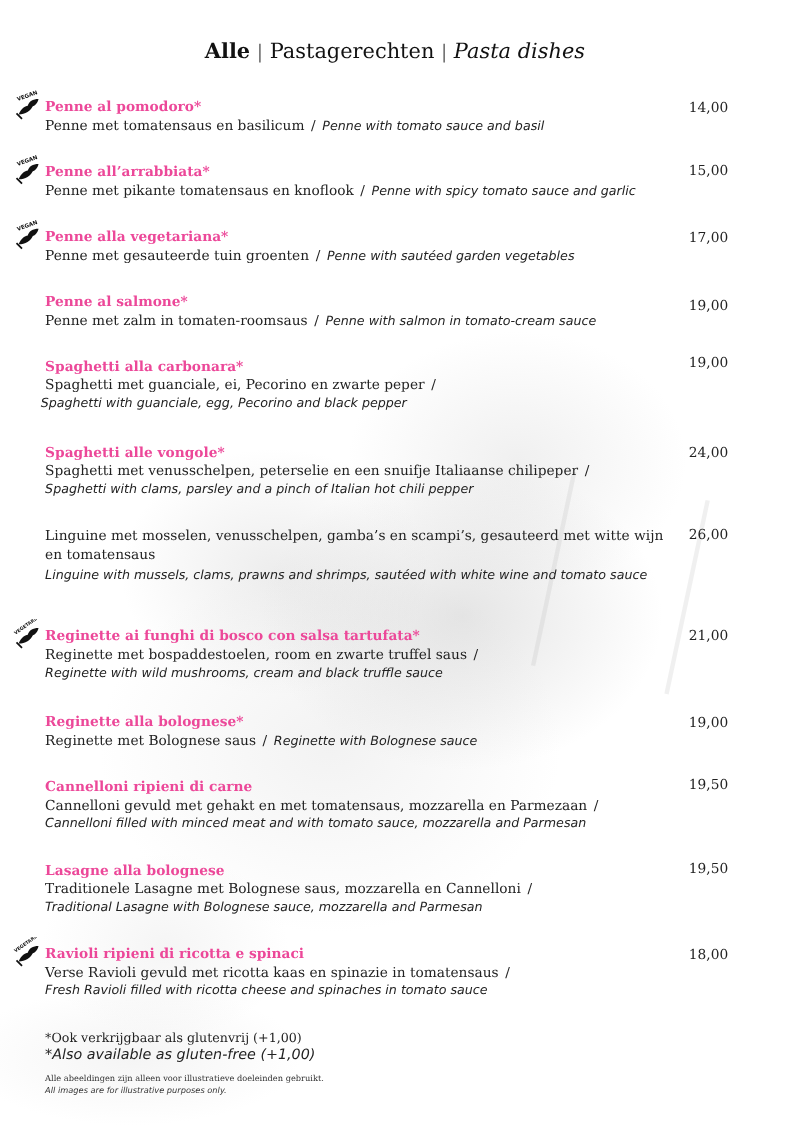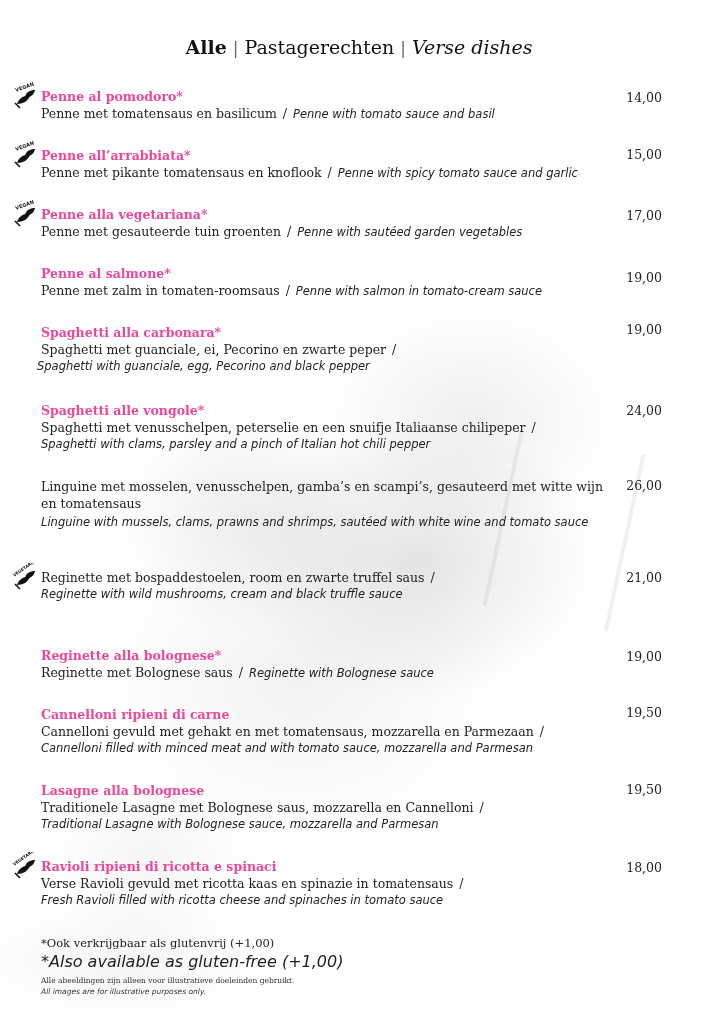--- a/index.html
+++ b/index.html
@@ -50,35 +50,35 @@
   .price {
     position: absolute; left: 587px; width: 75px; text-align: right;
     font-size: 12.5px; color: #222;
   }
   .badge {
     position: absolute; left: -30px; top: -6px; width: 30px; height: 30px;
   }
   .nl-wrap { width: 570px; }
 
   .foot1 { position: absolute; left: 41px; top: 936px; font-size: 11.5px; color: #222; }
-  .foot2 { position: absolute; left: 41px; top: 952px; font-size: 16px; font-style: italic; font-family: "DejaVu Sans", sans-serif; color: #222; }
+  .foot2 { position: absolute; left: 41px; top: 952px; font-size: 13px; font-style: italic; font-family: "DejaVu Sans", sans-serif; color: #222; }
   .foot3 { position: absolute; left: 41px; top: 976px; font-size: 7.5px; color: #333; }
   .foot4 { position: absolute; left: 41px; top: 987px; font-size: 7.5px; font-style: italic; font-family: "DejaVu Sans", sans-serif; color: #333; }
 </style>
 </head>
 <body>
 
 <div class="bg">
     <div class="fork"></div>
   </div>
 
 <div class="page">
 
   <div class="title">
-    <span class="b">Alle</span><span class="sep">|</span><span>Pastagerechten</span><span class="sep">|</span><span class="i">Verse dishes</span>
+    <span class="b">Alle</span><span class="sep">|</span><span>Pastagerechten</span><span class="sep">|</span><span class="i">Pasta dishes</span>
   </div>
 
   <svg width="0" height="0" style="position:absolute">
     <defs>
       <g id="leaf">
         <path d="M6 22 C 8 16, 13 13, 19 14 C 17 19, 12 22, 6 22 Z" fill="#111"></path>
         <path d="M14 15 C 15 10, 19 8, 24 8 C 23 13, 19 16, 14 15 Z" fill="#111"></path>
         <path d="M4 21 L 9 26" stroke="#111" stroke-width="1.6"></path>
       </g>
     </defs>
@@ -138,20 +138,21 @@
     <div class="nl nl-wrap">Linguine met mosselen, venusschelpen, gamba’s en scampi’s, gesauteerd met witte wijn en tomatensaus</div>
     <div class="en block" style="margin-top:2px">Linguine with mussels, clams, prawns and shrimps, sautéed with white wine and tomato sauce</div>
   </div>
   <div class="price" style="top:478px">26,00</div>
 
   <div class="item" style="top:569px">
     <svg class="badge" viewBox="0 0 30 30">
       <text x="1" y="9" font-size="4.2" font-family="DejaVu Sans, sans-serif" font-weight="bold" fill="#111" transform="rotate(-35 10 8)">VEGETARIAN</text>
       <use href="#leaf"></use>
     </svg>
+    <div class="name">Reginette ai funghi di bosco con salsa tartufata*</div>
     <div class="nl"><span>Reginette met bospaddestoelen, room en zwarte truffel saus</span><span class="slash">/</span></div>
     <div class="en block">Reginette with wild mushrooms, cream and black truffle sauce</div>
   </div>
   <div class="price" style="top:570px">21,00</div>
 
   <div class="item" style="top:647px">
     <div class="name">Reginette alla bolognese*</div>
     <div class="nl"><span>Reginette met Bolognese saus</span><span class="slash">/</span><span class="en-i">Reginette with Bolognese sauce</span></div>
   </div>
   <div class="price" style="top:649px">19,00</div>

